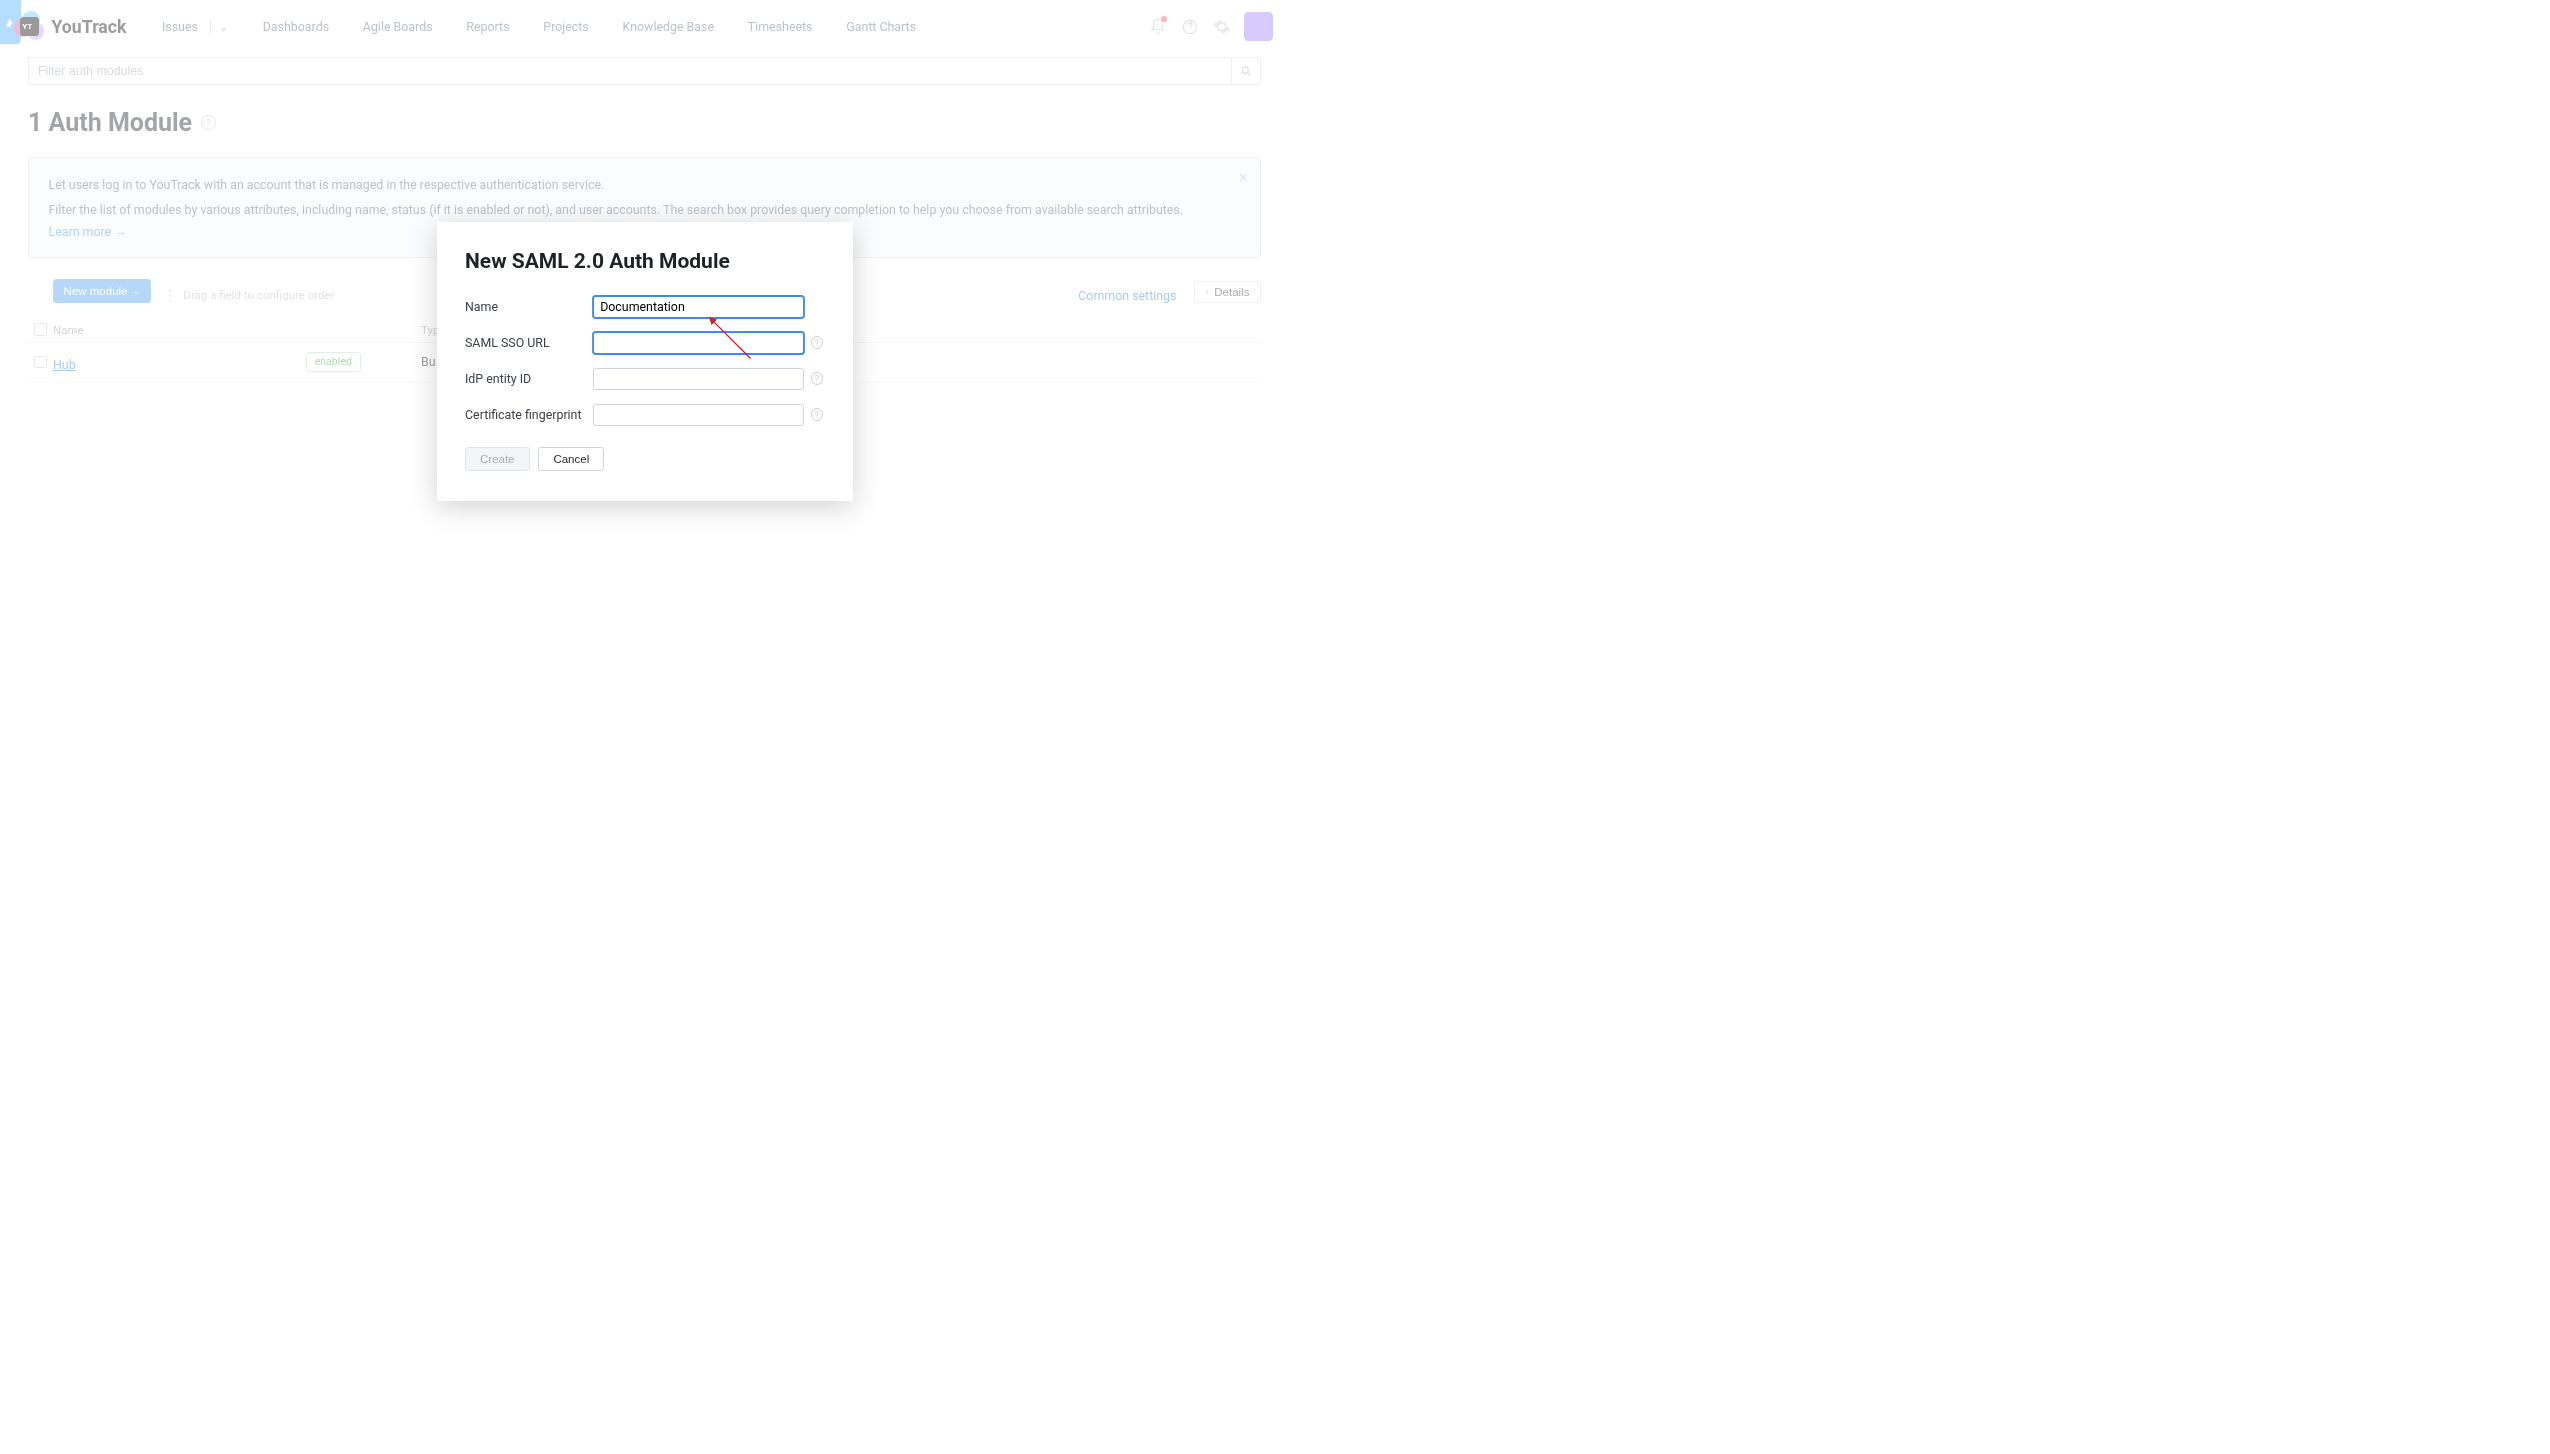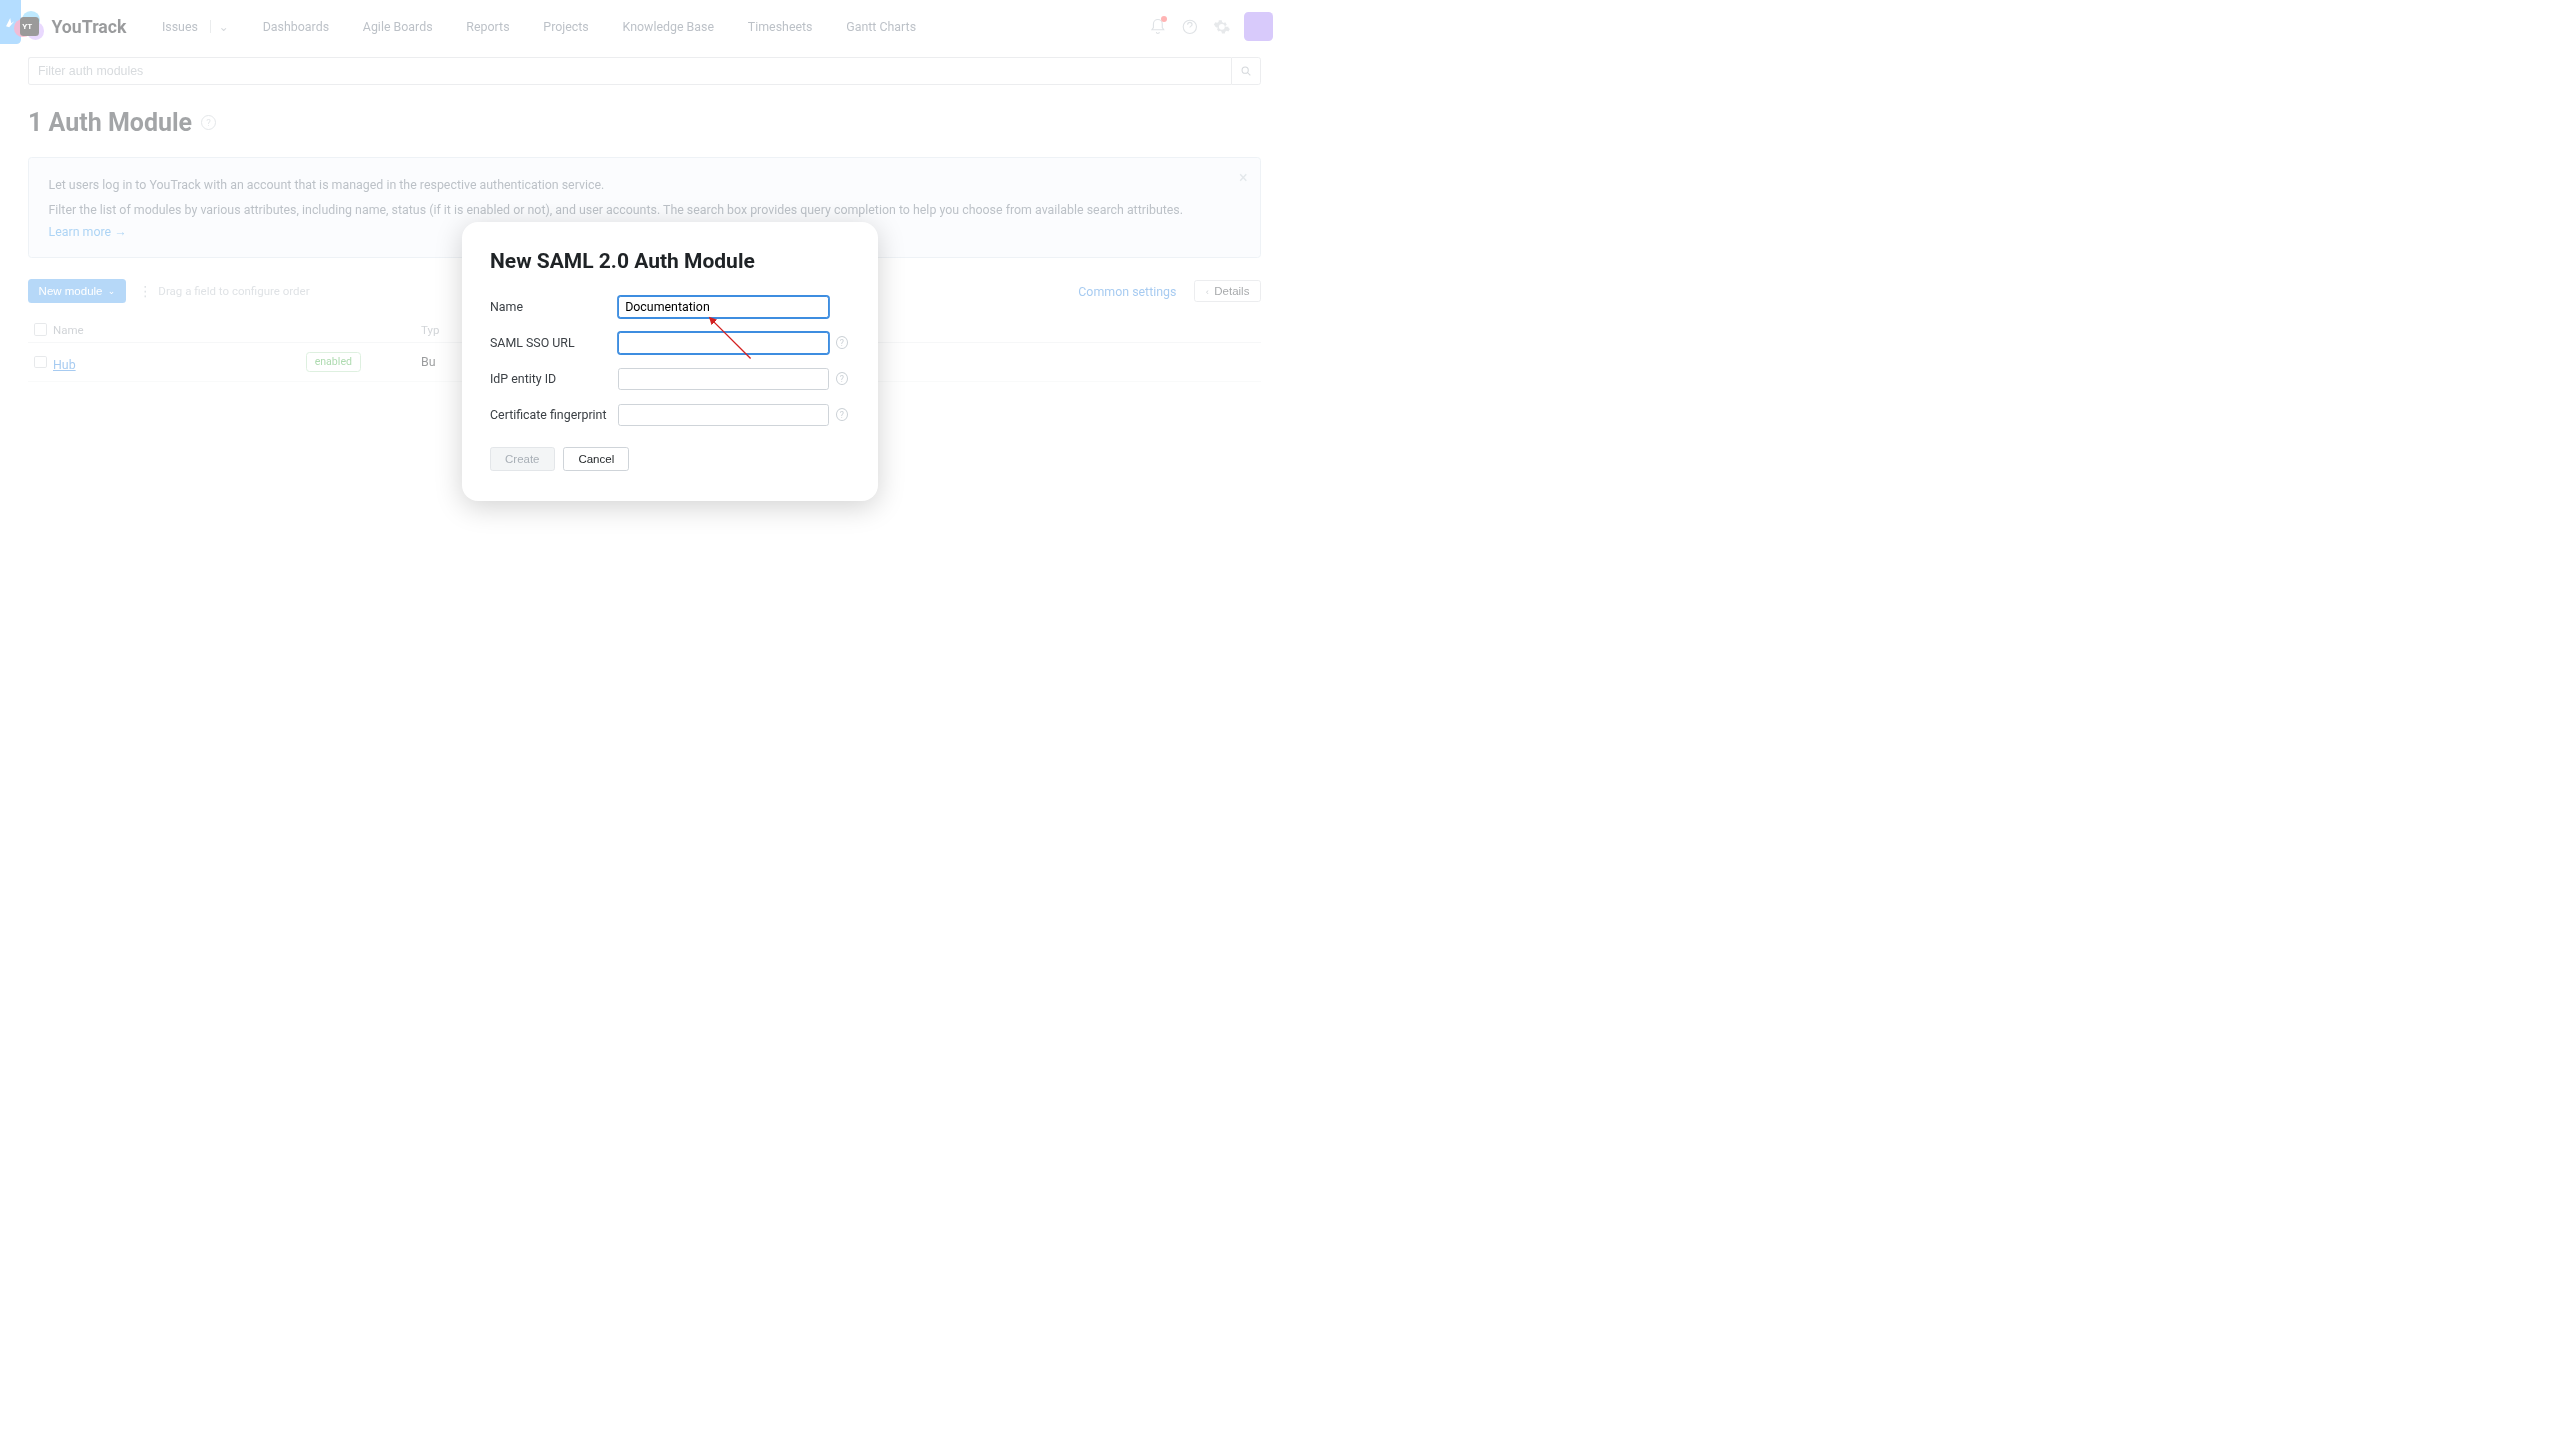--- a/index.html
+++ b/index.html
@@ -60,21 +60,21 @@
 
 .page-title-row { display:flex; align-items:center; margin-top: 23px; gap:8.9px;}
 .page-title { font-size:25px; font-weight:700; color:#33383d;}
 .help-round { width:15px; height:15px; border:1.2px solid #c2c8ce; border-radius:50%; color:#c2c8ce; font-size:9.7px; display:flex; align-items:center; justify-content:center;}
 
 .info-box { margin-top:19.5px; border:0.9px solid #d9e3ec; background:#f5f9fc; border-radius:3.5px; padding:17.7px 19.5px; position:relative;}
 .info-box p { color:#6b7684; font-size:12.4px; line-height:1.55; margin-bottom:5.3px;}
 .info-link { color:#4a9fe8; text-decoration:none;}
 .info-close { position:absolute; right:12.4px; top:10.6px; color:#c2cbd3; font-size:16px;}
 
-.toolbar-row { margin-top:21px; display:flex; align-items:center; gap:12.4px;}
+.toolbar-row { margin-top:21px; display:flex; align-items:flex-end; gap:12.4px;margin-left:25px;}
 .btn-primary { background:#5ea9ef; color:#fff; border:none; border-radius:3.5px; padding:6.2px 10.6px; font-size:11.5px; display:flex; align-items:center; gap:5.3px;}
 .btn-primary .chev { font-size:8.9px;}
 .drag-handle { color:#b8bfc6; font-size:11.5px; display:flex; align-items:center; gap:7px;}
 .drag-dots{ letter-spacing:-0.9px; font-size:14px; color:#b8bfc6;}
 .flex-spacer{flex:1;}
 .link-blue2 { color:#3d8de0; font-size:12.4px; text-decoration:none; margin-right: 5.3px;}
 .details-btn { border:0.9px solid #d4d8dc; background:#fff; border-radius:2.7px; padding:4.4px 10.6px; font-size:11.5px; color:#3c4146; display:flex; align-items:center; gap:5.3px;}
 .details-btn .chev { color:#9aa1a8; font-size:9.7px;}
 
 .table-head { margin-top:14px; display:flex; align-items:center; color:#9aa1a8; font-size:11.5px; padding: 5.3px 0; border-bottom:0.9px solid #eceef0;}
@@ -84,22 +84,22 @@
 .col-type{ flex:1;}
 .table-row { display:flex; align-items:center; padding:8.9px 0; border-bottom:0.9px solid #f1f3f4;}
 .row-link { color:#3d8de0; font-size:12.4px;}
 .badge-enabled { border:0.9px solid #b5deba; color:#4caf50; font-size:10.6px; padding:2.7px 8px; border-radius:3.5px; margin-right: auto;}
 .name-cell{ width:368px; display:flex; align-items:flex-end; gap:230px;}
 
 
 .scrim { position:absolute; inset:0; background:rgba(255,255,255,0.55); }
 
 .dialog {
-  position:absolute; left:462px; top:222px; width:416px;
-  background:#fff; border-radius:16px; box-shadow:0 5.3px 28px rgba(0,0,0,.18);
+  position:absolute; left:437px; top:222px; width:416px;
+  background:#fff; border-radius:1px; box-shadow:0 5.3px 28px rgba(0,0,0,.18);
   padding: 26.6px 30px 30px 28px;
 }
 .dialog h2 { font-size:21px; font-weight:700; color:#1f2326; margin-bottom:23px;}
 .form-row { display:flex; align-items:center; margin-bottom:14px; }
 .form-label { width:143px; font-size:12.4px; color:#3c4146;}
 .form-input { width:234px; height:22px; border:0.9px solid #cfd4d9; border-radius:2.7px; padding:0 6.2px; font-size:12.4px; font-family:inherit;}
 .form-input.focused { border-color:#3d8de0; box-shadow:0 0 0 0.9px #3d8de0;}
 .form-help { margin-left:7px; width:13.3px; height:13.3px; border:1.1px solid #cbd1d6; border-radius:50%; color:#cbd1d6; font-size:8.9px; display:flex; align-items:center; justify-content:center;}
 .form-help.hidden{ visibility:hidden;}
 .dialog-actions { display:flex; gap:8.9px; margin-top:21px;}

